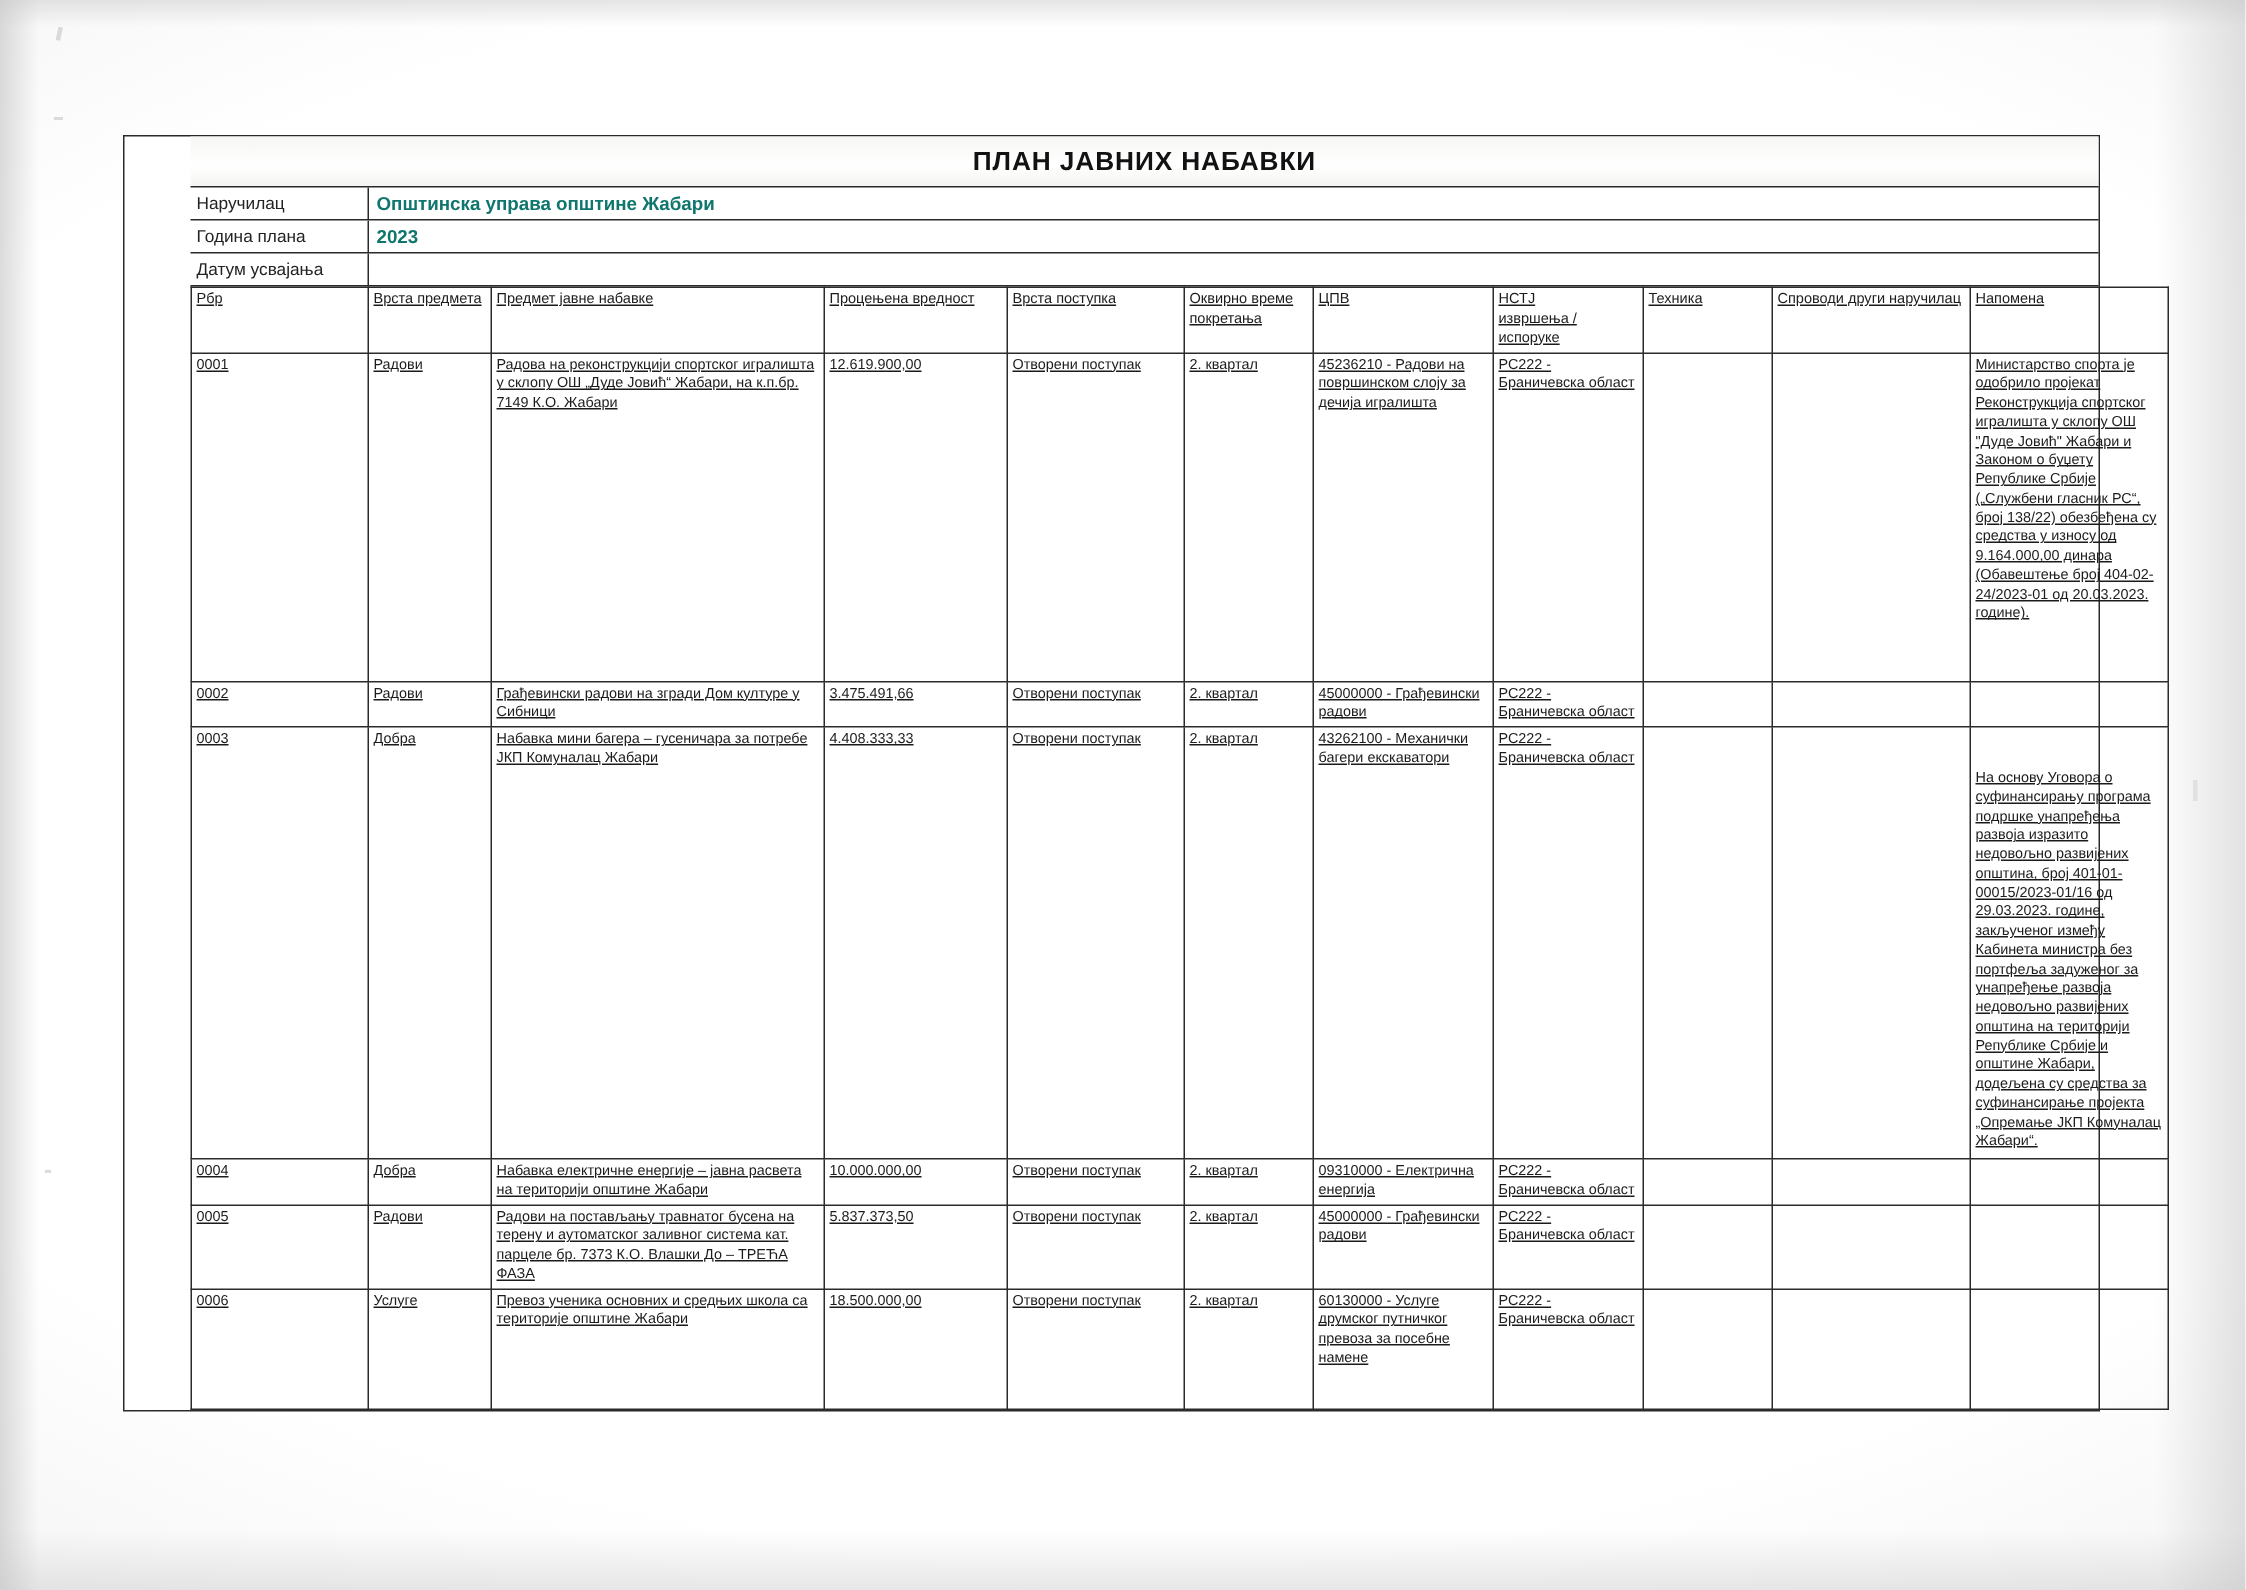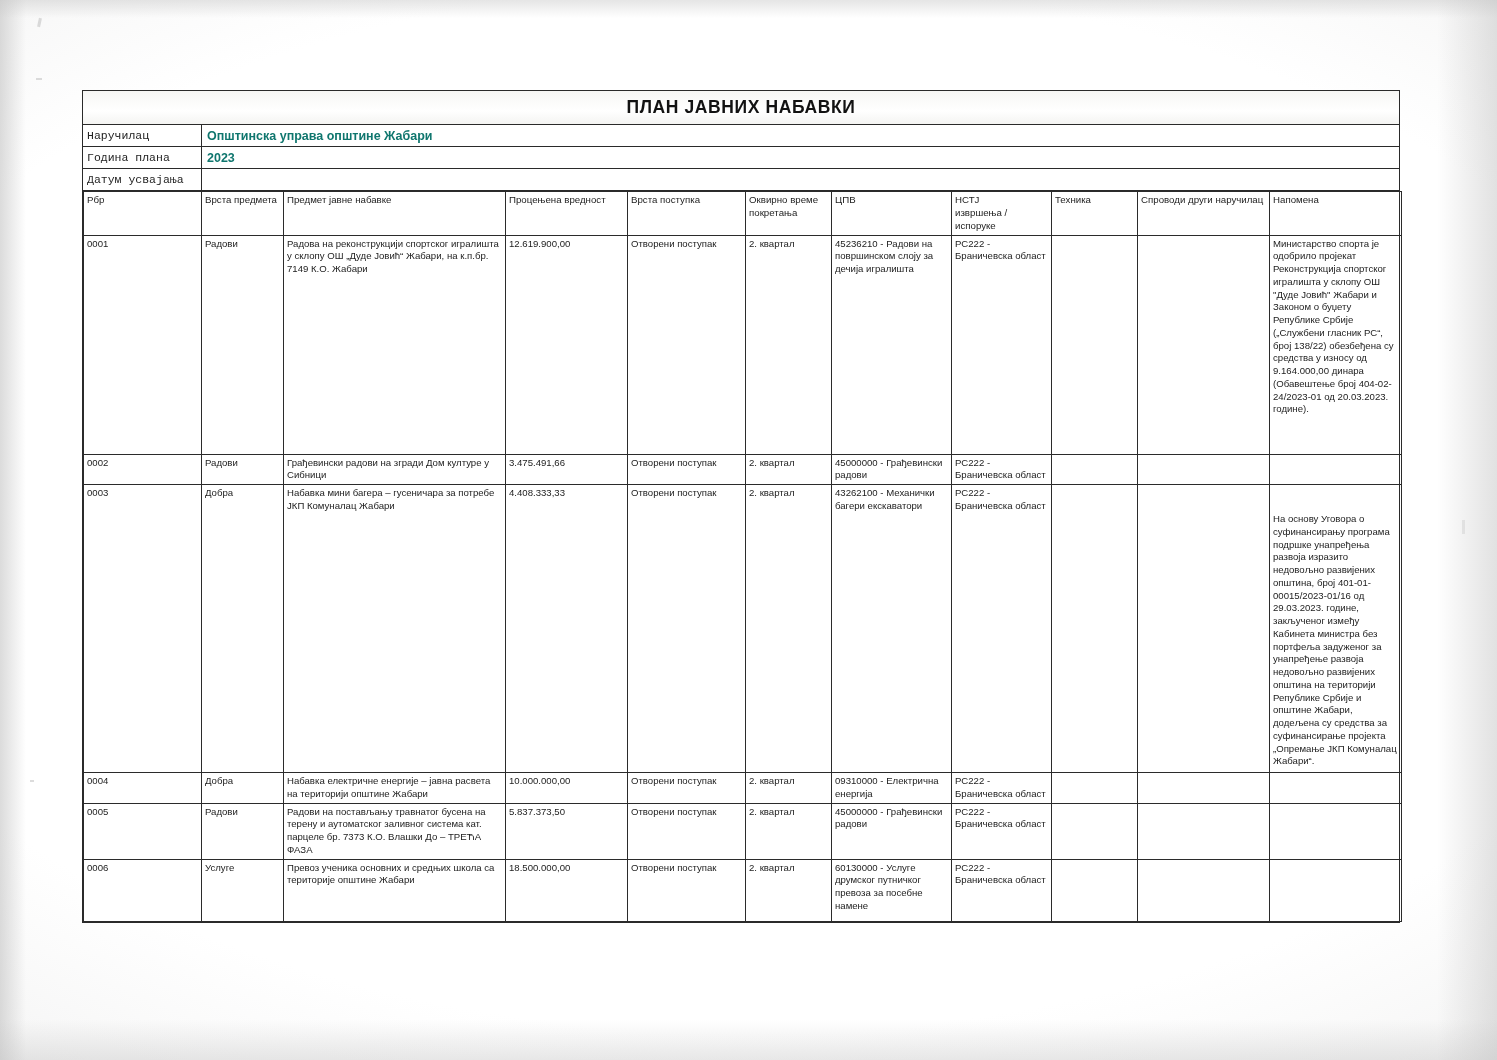--- a/index.html
+++ b/index.html
@@ -53,20 +53,21 @@
 
   
   .doc {
     position: absolute;
     left: 82px;
     top: 90px;
     width: 1318px;
     border: 1.3px solid #2a2a2a;
     background: rgba(255,255,255,0.72);
     box-sizing: border-box;
+    padding-left: 44px;
   }
 
   .title-bar {
     height: 33px;
     border-bottom: 1.3px solid #2a2a2a;
     display: flex;
     align-items: center;
     justify-content: center;
     background: linear-gradient(180deg,#f6f6f4,#ffffff 60%,#f4f4f2);
   }
@@ -86,38 +87,38 @@
   .meta-label {
     width: 119px;
     min-width: 119px;
     border-right: 1.1px solid #2a2a2a;
     font-size: 11.5px;
     display: flex;
     align-items: center;
     padding-left: 4px;
     box-sizing: border-box;
     color: #232323;
-    font-family: Liberation Mono, monospace;
   }
   .meta-value {
     flex: 1;
     font-size: 12.5px;
     display: flex;
     align-items: center;
     padding-left: 5px;
     color: #0f766e;
     font-weight: 600;
   }
   .meta-value.strong { font-weight: 700; }
 
   
   table.plan {
     border-collapse: collapse;
     width: 100%;
     table-layout: fixed;
+    text-decoration: underline;
   }
   table.plan th, table.plan td {
     border: 1.05px solid #2b2b2b;
     vertical-align: top;
     padding: 2px 3px 2px 3px;
     font-size: 9.6px;
     line-height: 1.33;
     color: #1c1c1c;
     overflow: hidden;
   }
@@ -290,21 +291,21 @@
         <td class="num">5.837.373,50</td>
         <td class="bottom">Отворени поступак</td>
         <td class="bottom">2. квартал</td>
         <td class="code">45000000 - Грађевински радови</td>
         <td class="code">РС222 - Браничевска област</td>
         <td></td>
         <td></td>
         <td class="note"></td>
       </tr>
 
-      <tr style="height:62px;margin-left:16px;">
+      <tr style="height:80px;margin-left:16px;">
         <td class="bottom">0006</td>
         <td class="bottom">Услуге</td>
         <td class="subject">Превоз ученика основних и средњих школа са територије општине Жабари</td>
         <td class="num">18.500.000,00</td>
         <td class="bottom">Отворени поступак</td>
         <td class="bottom">2. квартал</td>
         <td class="code">60130000 - Услуге друмског путничког превоза за посебне намене</td>
         <td class="code">РС222 - Браничевска област</td>
         <td></td>
         <td></td>

